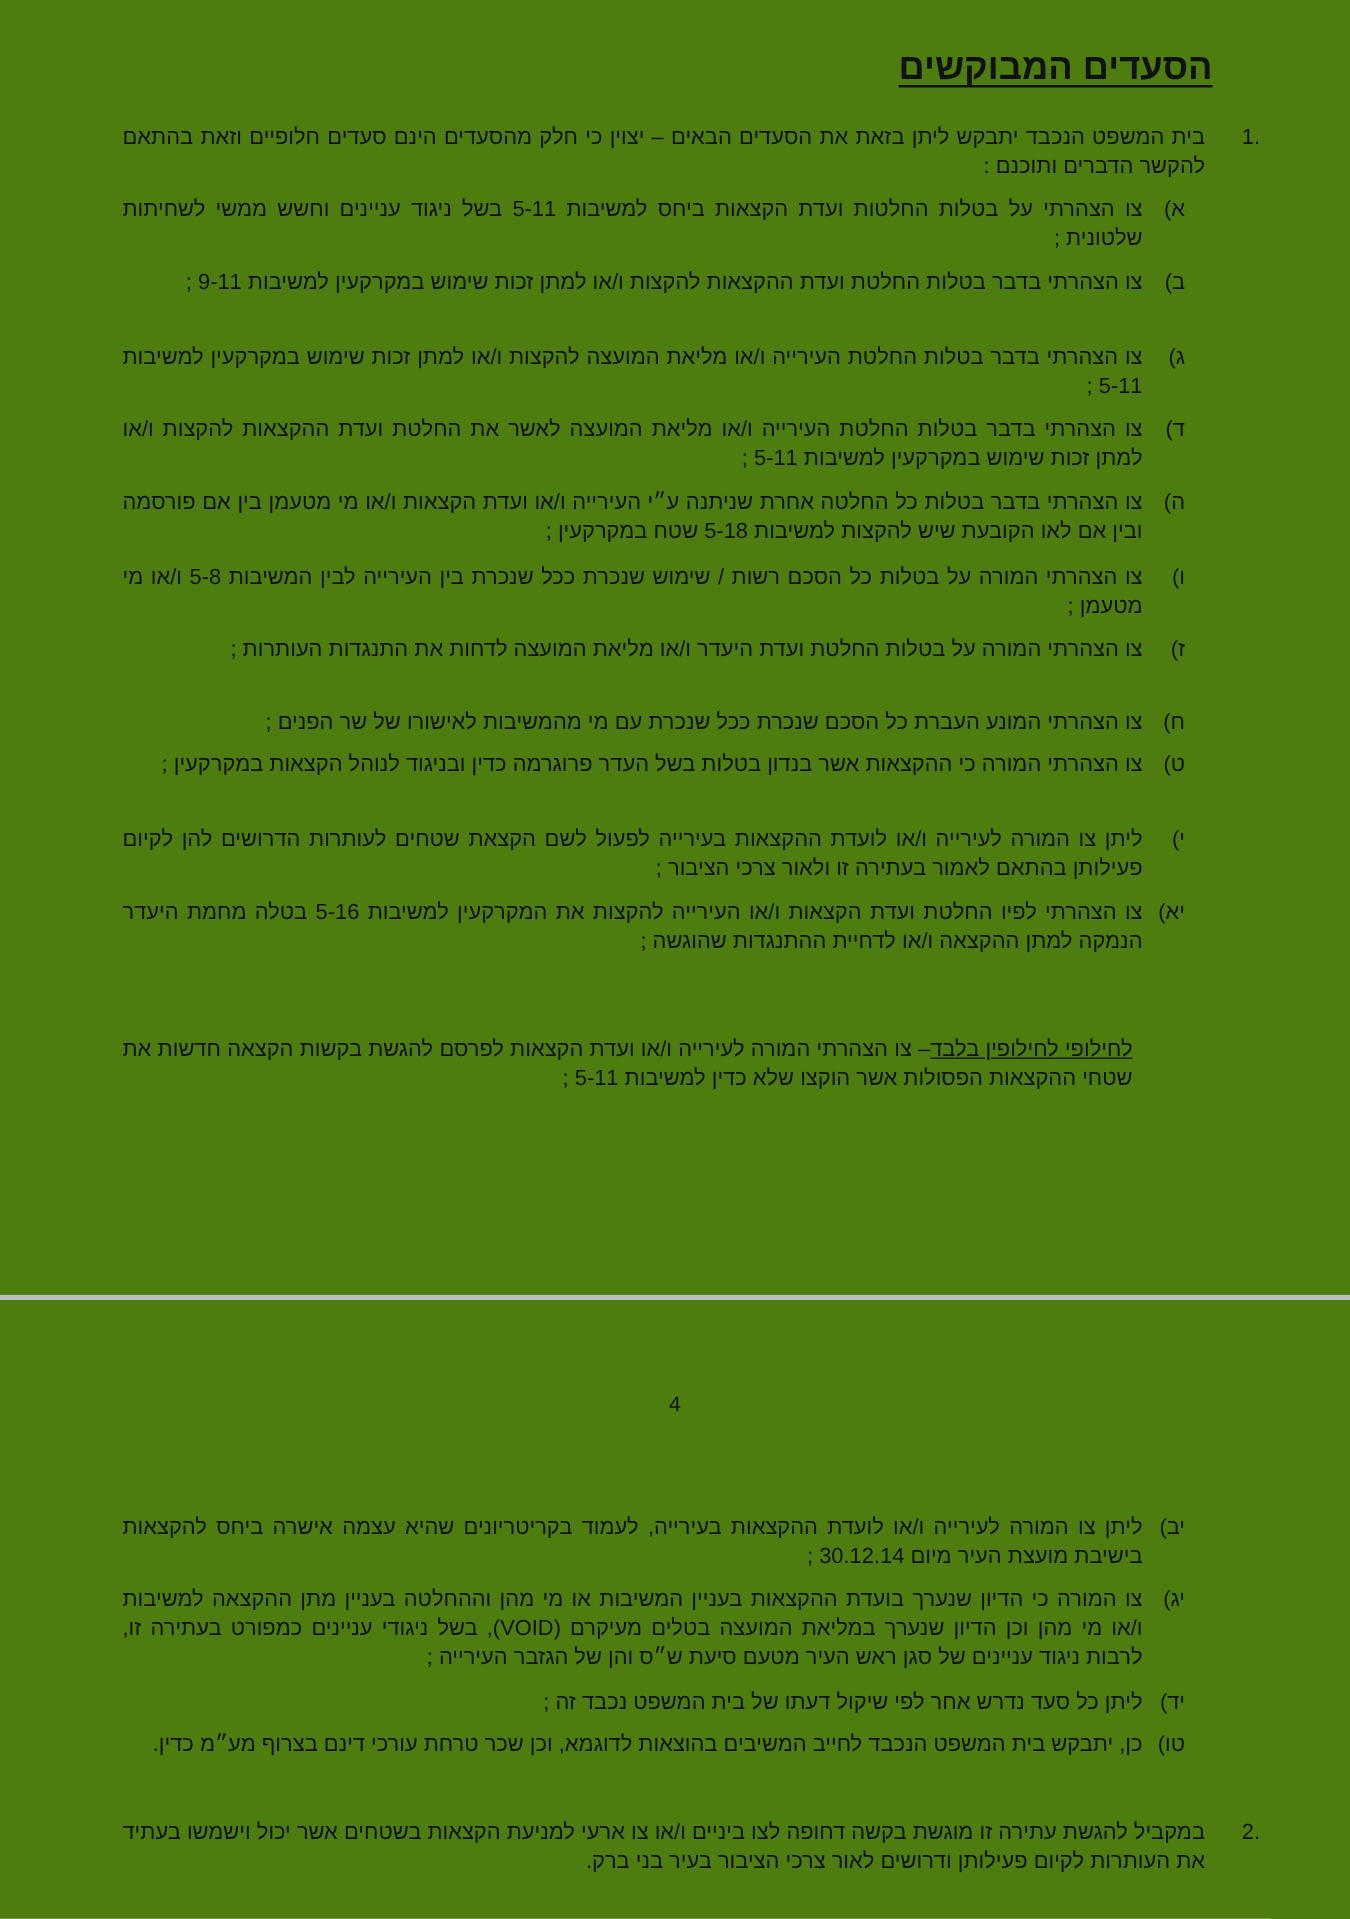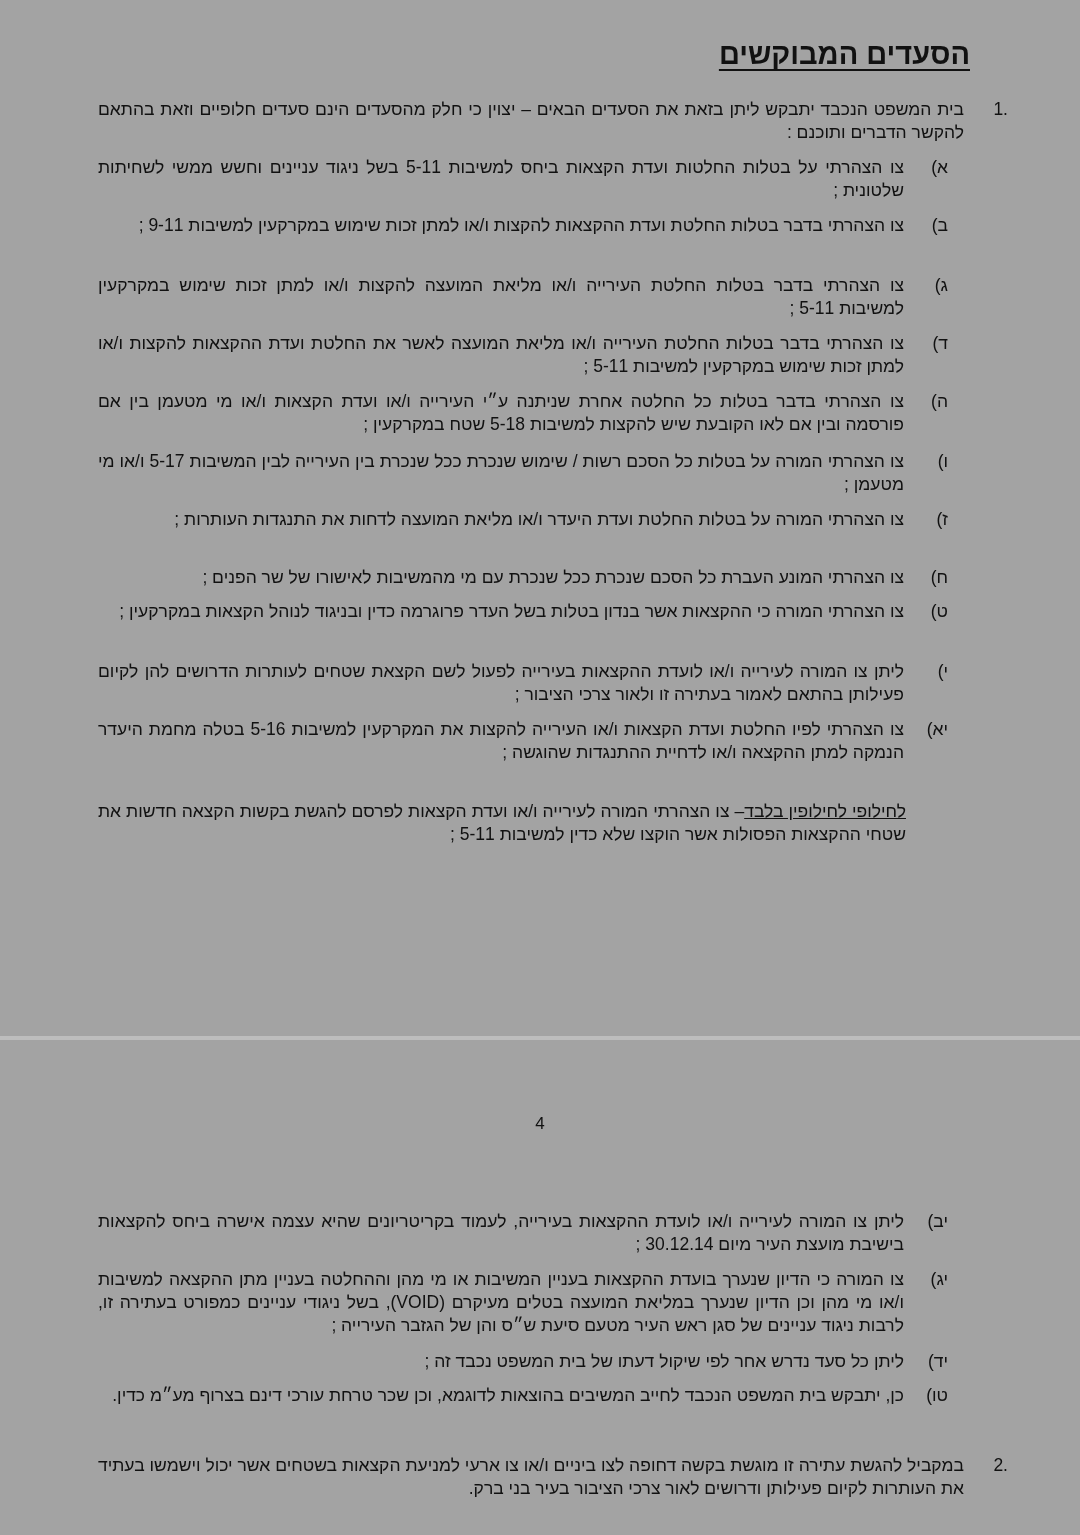--- a/index.html
+++ b/index.html
@@ -1,37 +1,37 @@
 <!DOCTYPE html>
 <html><head>
 <meta charset="utf-8">
 <style>
   html, body { margin: 0; padding: 0; background: #ffffff; }
   body {
     width: 1080px; height: 1535px; position: relative; overflow: hidden;
     font-family: "Liberation Sans", "DejaVu Sans", sans-serif;
     color: #111; direction: rtl;
   }
-  .page { position: absolute; left: 0; width: 1080px; background: #a3a3a3; }
+  .page { position: absolute; left: 0; width: 1080px; background: #4d7c0f; }
   .page1 { top: 0; height: 1036px; }
   .page-sep { position: absolute; left: 0; top: 1036px; width: 1080px; height: 4px; background: #bdbdbd; }
   .page2 { top: 1040px; height: 495px; }
 
   .title {
     position: absolute; right: 110px; top: 38px;
     font-size: 29px; font-weight: bold; text-decoration: underline;
     text-underline-offset: 5px; text-decoration-thickness: 2px;
   }
   .para { position: absolute; right: 72px; width: 910px; font-size: 17.5px; line-height: 23px; }
   .para .num { position: absolute; right: 0; top: 0; width: 30px; text-align: right; direction: ltr; }
   .para .body { margin-right: 44px; text-align: justify; }
 
   .item { position: absolute; right: 132px; width: 850px; font-size: 17.5px; line-height: 23px; }
   .item .lbl { position: absolute; right: 0; top: 0; width: 34px; text-align: right; }
-  .item .body { margin-right: 44px; text-align: justify; }
+  .item .body { margin-right: 34px; text-align: justify; }
 
   .alt { position: absolute; right: 174px; width: 808px; font-size: 17.5px; line-height: 23px; text-align: justify; }
   .alt .u { text-decoration: underline; }
 
   .pagenum { position: absolute; left: 0; width: 1080px; text-align: center; top: 74px; font-size: 17px; direction: ltr; }
 </style>
 </head>
 <body>
 
 <div class="page page1">
@@ -57,21 +57,21 @@
   <div class="item" style="top:332px;">
     <span class="lbl">ד)</span>
     <div class="body">צו הצהרתי בדבר בטלות החלטת העירייה ו/או מליאת המועצה לאשר את החלטת ועדת ההקצאות להקצות ו/או למתן זכות שימוש במקרקעין למשיבות 5-11 ;</div>
   </div>
   <div class="item" style="top:390px;">
     <span class="lbl">ה)</span>
     <div class="body">צו הצהרתי בדבר בטלות כל החלטה אחרת שניתנה ע״י העירייה ו/או ועדת הקצאות ו/או מי מטעמן בין אם פורסמה ובין אם לאו הקובעת שיש להקצות למשיבות 5-18 שטח במקרקעין ;</div>
   </div>
   <div class="item" style="top:450px;">
     <span class="lbl">ו)</span>
-    <div class="body">צו הצהרתי המורה על בטלות כל הסכם רשות / שימוש שנכרת ככל שנכרת בין העירייה לבין המשיבות 5-17 ו/או מי מטעמן ;</div>
+    <div class="body">צו הצהרתי המורה על בטלות כל הסכם רשות / שימוש שנכרת ככל שנכרת בין העירייה לבין המשיבות 5-8 ו/או מי מטעמן ;</div>
   </div>
   <div class="item" style="top:508px;">
     <span class="lbl">ז)</span>
     <div class="body">צו הצהרתי המורה על בטלות החלטת ועדת היעדר ו/או מליאת המועצה לדחות את התנגדות העותרות ;</div>
   </div>
   <div class="item" style="top:566px;">
     <span class="lbl">ח)</span>
     <div class="body">צו הצהרתי המונע העברת כל הסכם שנכרת ככל שנכרת עם מי מהמשיבות לאישורו של שר הפנים ;</div>
   </div>
   <div class="item" style="top:600px;">
@@ -80,21 +80,21 @@
   </div>
   <div class="item" style="top:660px;">
     <span class="lbl">י)</span>
     <div class="body">ליתן צו המורה לעירייה ו/או לועדת ההקצאות בעירייה לפעול לשם הקצאת שטחים לעותרות הדרושים להן לקיום פעילותן בהתאם לאמור בעתירה זו ולאור צרכי הציבור ;</div>
   </div>
   <div class="item" style="top:718px;">
     <span class="lbl">יא)</span>
     <div class="body">צו הצהרתי לפיו החלטת ועדת הקצאות ו/או העירייה להקצות את המקרקעין למשיבות 5-16 בטלה מחמת היעדר הנמקה למתן ההקצאה ו/או לדחיית ההתנגדות שהוגשה ;</div>
   </div>
 
-  <div class="alt" style="top:800px;">
+  <div class="alt" style="top:828px;">
     <span class="u">לחילופי לחילופין בלבד</span><span>– צו הצהרתי המורה לעירייה ו/או ועדת הקצאות לפרסם להגשת בקשות הקצאה חדשות את שטחי ההקצאות הפסולות אשר הוקצו שלא כדין למשיבות 5-11 ;</span>
   </div>
 </div>
 
 <div class="page-sep"></div>
 
 <div class="page page2">
   <div class="pagenum">4</div>
 
   <div class="item" style="top:170px;">

